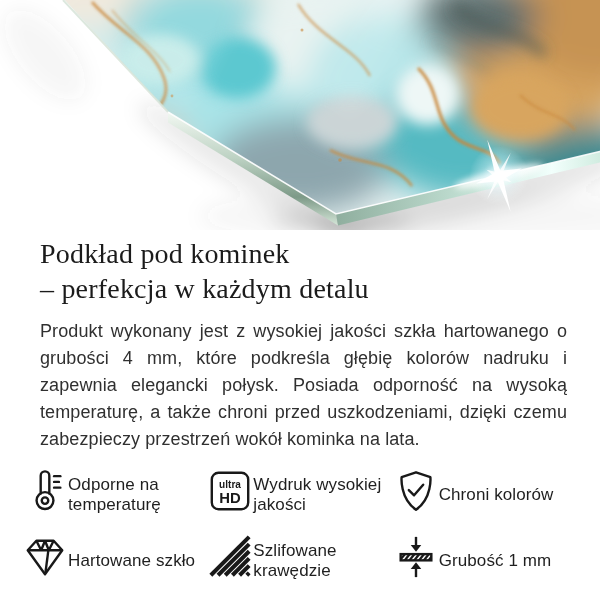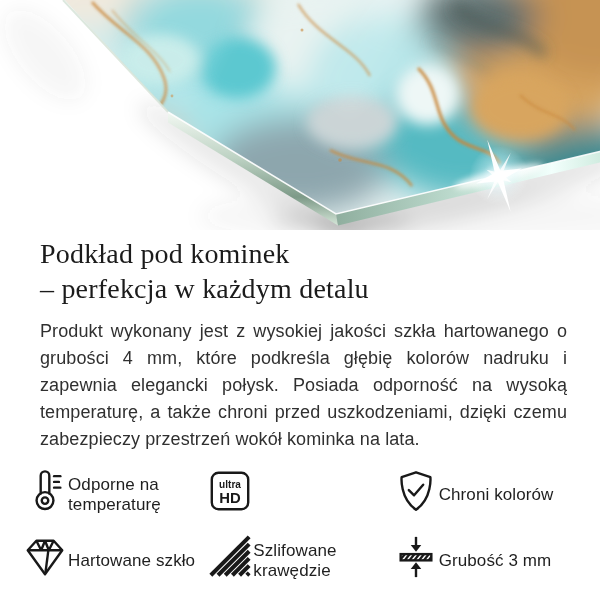--- a/index.html
+++ b/index.html
@@ -174,20 +174,21 @@
     </div>
 
     <div class="feature">
       <div class="icon">
         <svg width="46" height="46" viewBox="0 0 48 48">
           <rect class="ic" x="5" y="5" width="38" height="38" rx="7"></rect>
           <text class="ictext" x="24" y="21" font-size="10.5" font-weight="700" text-anchor="middle">ultra</text>
           <text class="ictext" x="24" y="37" font-size="15.5" font-weight="800" text-anchor="middle">HD</text>
         </svg>
       </div>
+      <div class="label">Wydruk wysokiej jakości</div>
     </div>
 
     <div class="feature">
       <div class="icon">
         <svg width="46" height="46" viewBox="0 0 48 48">
           <path class="ic" d="M24,4.5 L39,9.5 C39,9.5 41,32 24,43.5 C7,32 9,9.5 9,9.5 Z" stroke-linejoin="round"></path>
           <path class="ic" d="M16.5,23 L22,28.5 L31.5,17.5" stroke-linecap="round" stroke-linejoin="round"></path>
         </svg>
       </div>
       <div class="label">Chroni kolorów</div>
@@ -240,17 +241,17 @@
               <line x1="31" y1="29" x2="39" y2="19"></line>
             <line x1="36" y1="29" x2="44" y2="19"></line>
           </g>
           <rect class="ic" x="8" y="21" width="32" height="6.5" stroke-width="2.2"></rect>
           <line class="ic" x1="24" y1="3" x2="24" y2="12" stroke-width="3"></line>
           <polygon class="icfill" points="18.5,11.5 29.5,11.5 24,18.5"></polygon>
           <line class="ic" x1="24" y1="45" x2="24" y2="36" stroke-width="3"></line>
           <polygon class="icfill" points="18.5,36.5 29.5,36.5 24,29.5"></polygon>
         </svg>
       </div>
-      <div class="label">Grubość 3 mm</div>
+      <div class="label">Grubość 1 mm</div>
     </div>
 
   </div>
 </div>
 
 </body></html>

